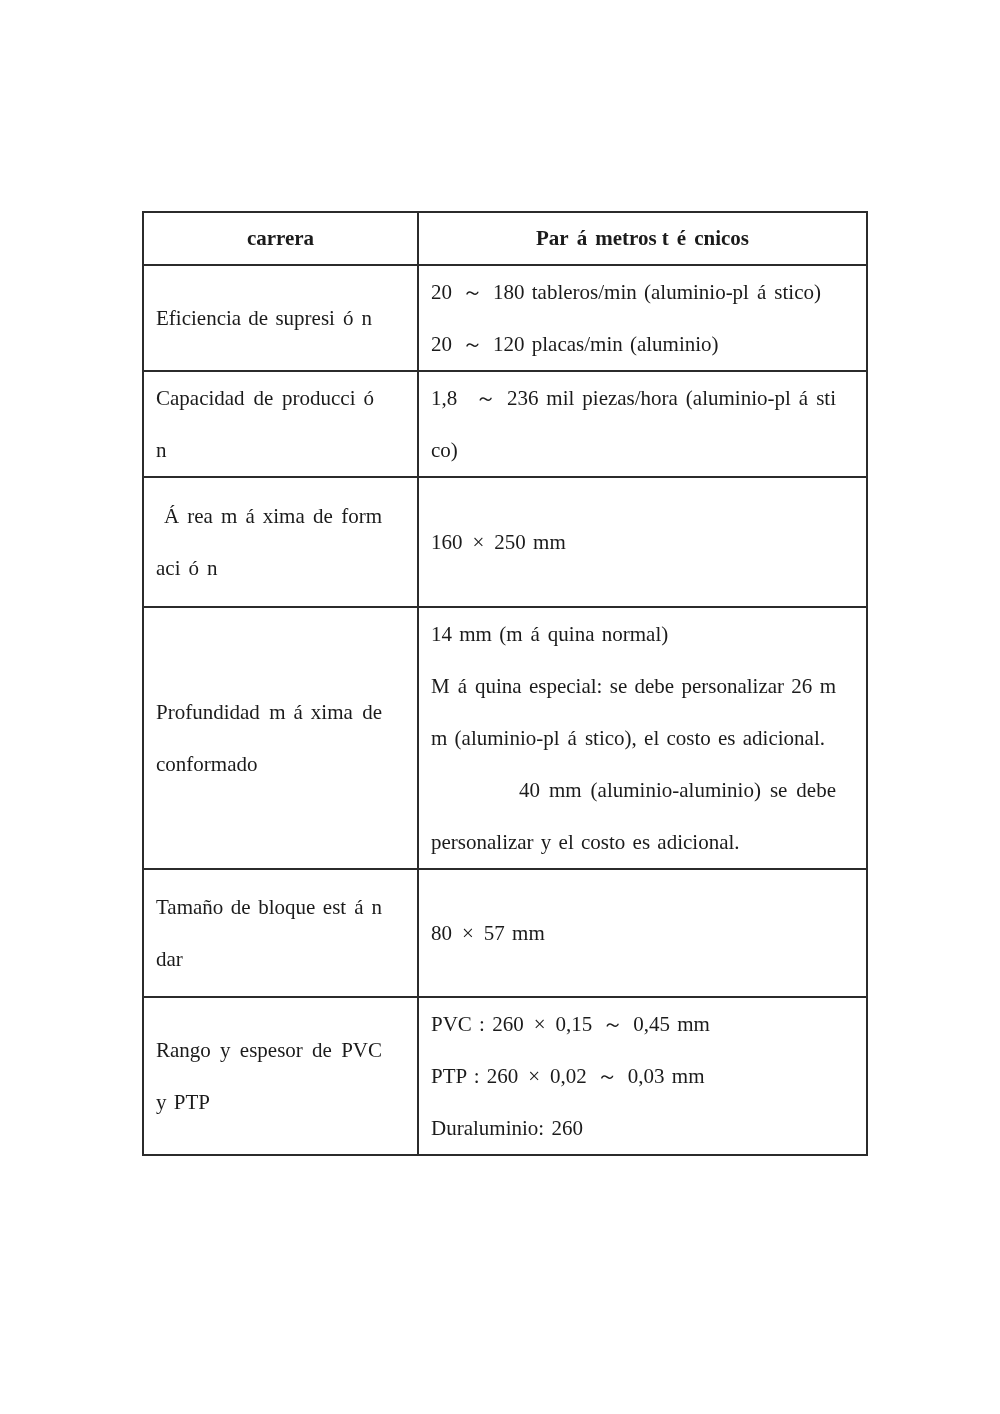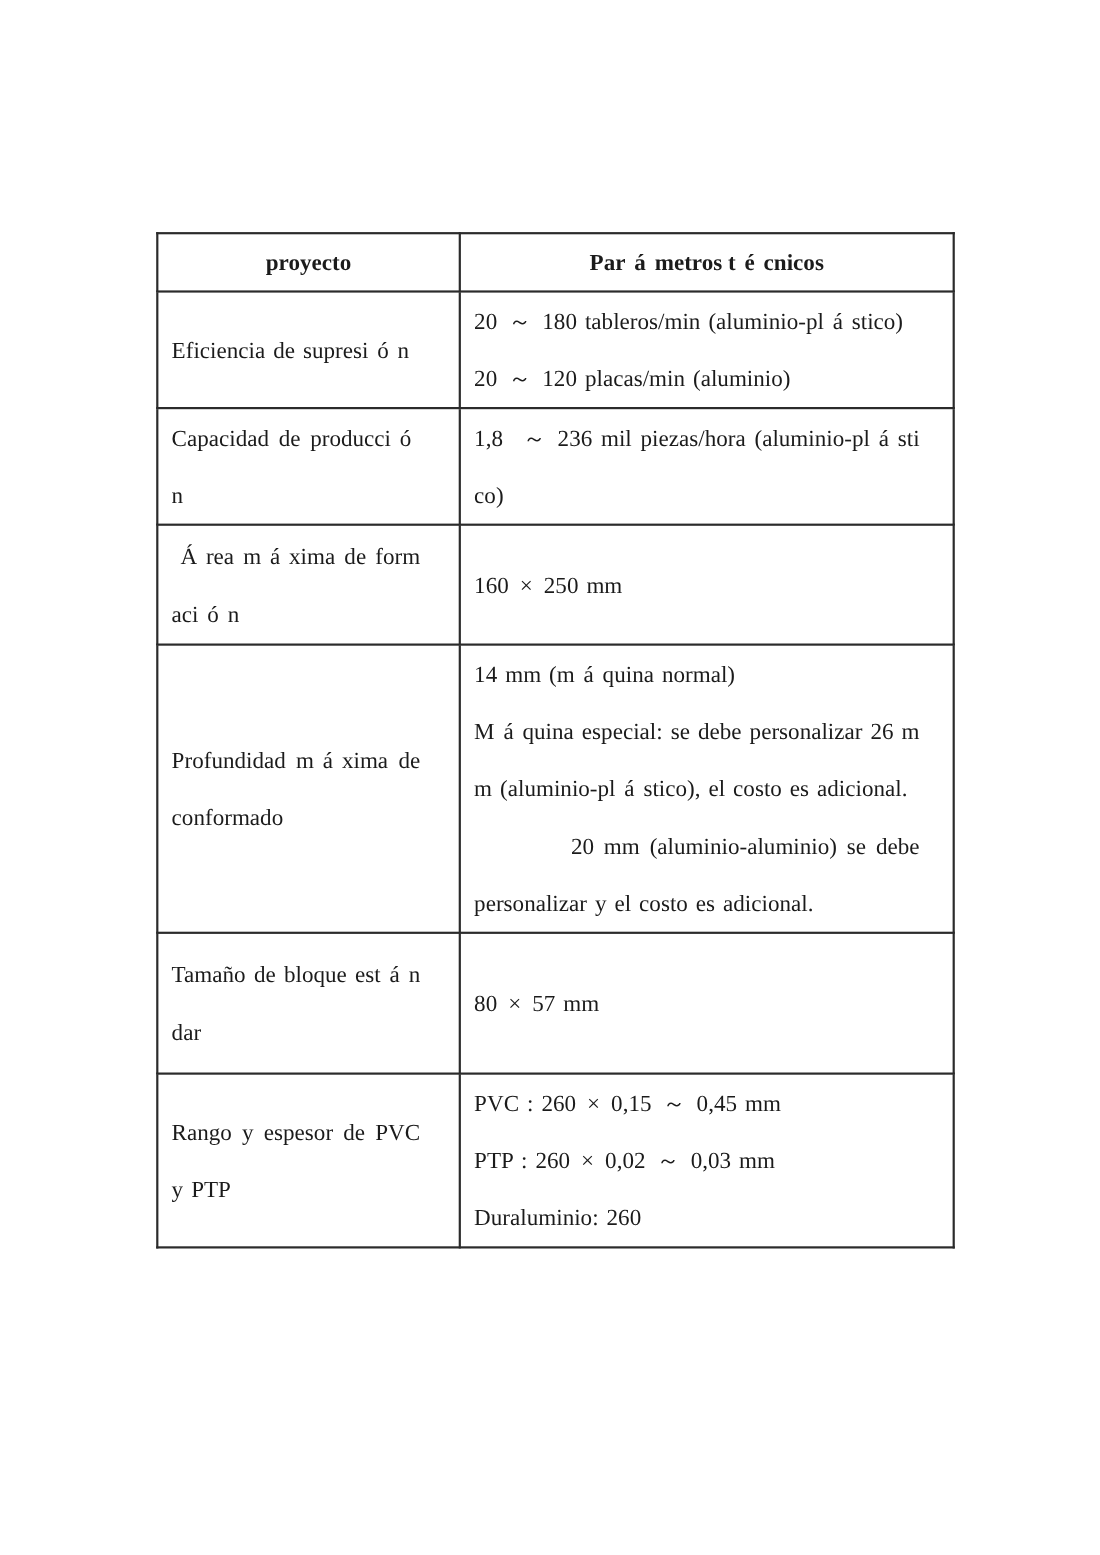--- a/index.html
+++ b/index.html
@@ -67,21 +67,21 @@
 <body>
 
 <div class="page">
   <table class="params">
     <colgroup>
       <col style="width:275px">
       <col style="width:449px">
     </colgroup>
     <thead>
       <tr style="height:53px;">
-        <th class="head">proyecto</th>
+        <th class="head">carrera</th>
         <th class="head">Par<span class="wa">á</span>metros t<span class="wa">é</span>cnicos</th>
       </tr>
     </thead>
     <tbody id="tbody">
         <tr style="height: 106px;">
           <td class="label-cell">
             <p class="para">Eficiencia de supresi<span class="wa">ó</span>n</p>
           </td>
           <td class="value-cell">
             <p class="para">20<span class="wb">～</span>180 tableros/min (aluminio-pl<span class="wa">á</span>stico)</p>
@@ -89,36 +89,36 @@
           </td>
         </tr>
         <tr style="height: 104px;">
           <td class="label-cell">
             <p class="para">Capacidad de producci<span class="wa">ó</span>n</p>
           </td>
           <td class="value-cell">
             <p class="para">1,8 <span class="wb">～</span>236 mil piezas/hora (aluminio-pl<span class="wa">á</span>stico)</p>
           </td>
         </tr>
-        <tr style="height: 109px;">
+        <tr style="height: 130px;">
           <td class="label-cell">
             <p class="para"><span class="wa">Á</span>rea m<span class="wa">á</span>xima de formaci<span class="wa">ó</span>n</p>
           </td>
           <td class="value-cell">
             <p class="para">160<span class="wb">×</span>250 mm</p>
           </td>
         </tr>
         <tr style="height: 262px;">
           <td class="label-cell">
             <p class="para">Profundidad m<span class="wa">á</span>xima de conformado</p>
           </td>
           <td class="value-cell">
             <p class="para">14 mm (m<span class="wa">á</span>quina normal)</p>
             <p class="para">M<span class="wa">á</span>quina especial: se debe personalizar 26 mm (aluminio-pl<span class="wa">á</span>stico), el costo es adicional.</p>
-            <p class="para indent">20 mm (aluminio-aluminio) se debe personalizar y el costo es adicional.</p>
+            <p class="para indent">40 mm (aluminio-aluminio) se debe personalizar y el costo es adicional.</p>
           </td>
         </tr>
         <tr style="height: 128px;">
           <td class="label-cell">
             <p class="para">Tamaño de bloque est<span class="wa">á</span>ndar</p>
           </td>
           <td class="value-cell">
             <p class="para">80<span class="wb">×</span>57 mm</p>
           </td>
         </tr>

